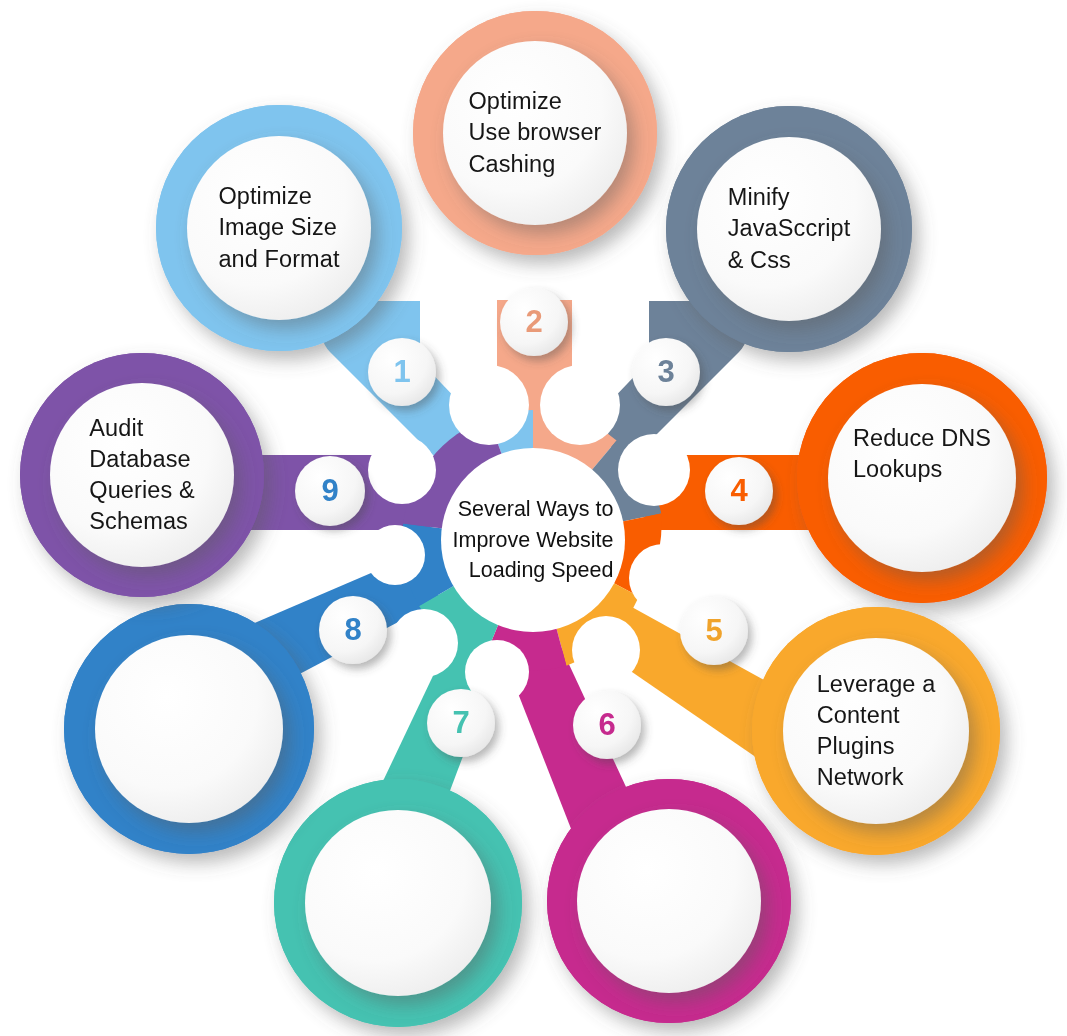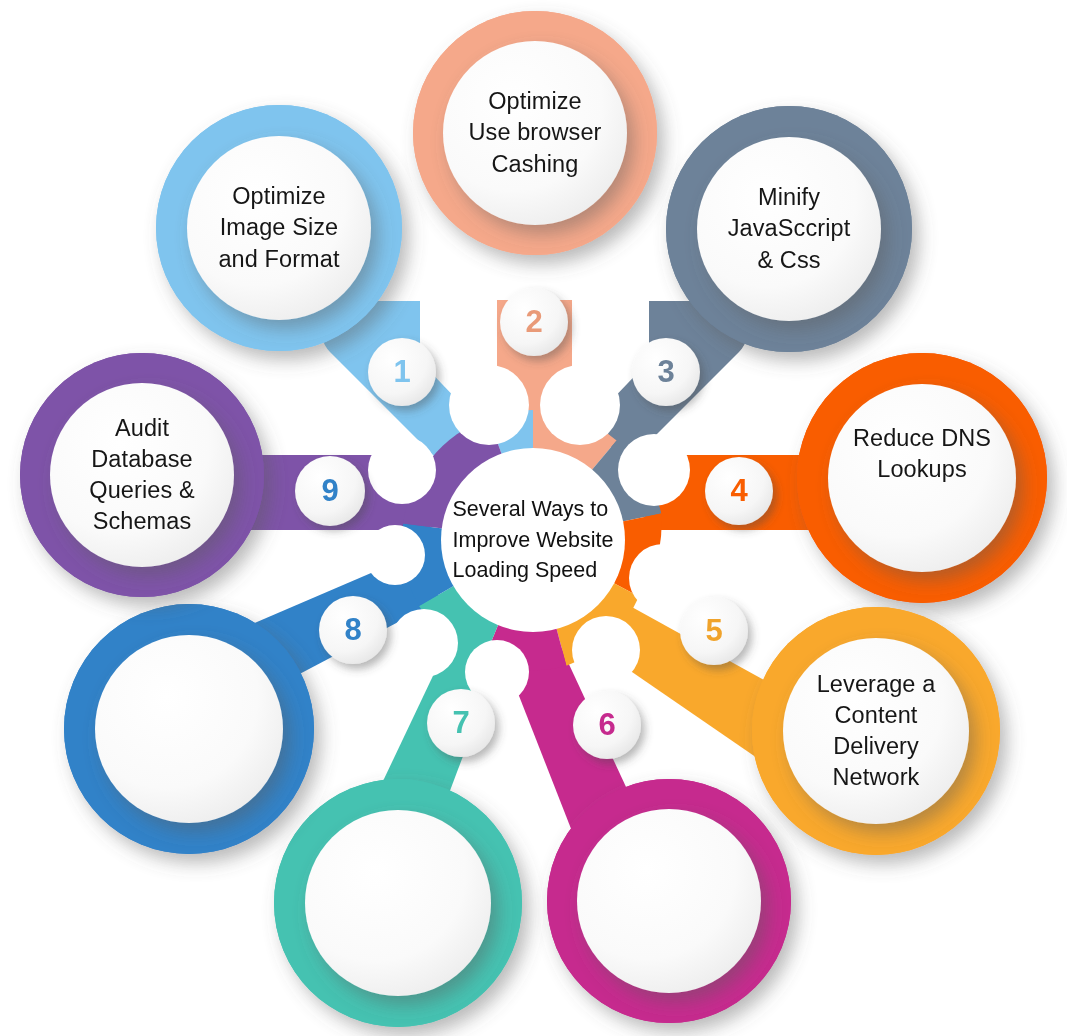--- a/index.html
+++ b/index.html
@@ -4,32 +4,31 @@
 <style>
   html,body{margin:0;padding:0;background:#ffffff;}
   body{width:1067px;height:1036px;overflow:hidden;
        font-family:"Liberation Sans","DejaVu Sans",sans-serif;}
   #stage{position:relative;width:1067px;height:1036px;background:#fff;}
   svg#art{position:absolute;left:0;top:0;width:1067px;height:1036px;}
 
   .node-label{
     position:absolute;
     display:flex;align-items:center;justify-content:center;
-    text-align:center;
     color:#161616;
     font-size:23.5px;
     line-height:1.33;
     letter-spacing:.1px;
     pointer-events:none;
     white-space:pre-line;
   }
   .hub-label{
     position:absolute;
     display:flex;align-items:center;justify-content:center;
-    text-align:left;
+    text-align:right;
     color:#111;
     font-size:21.5px;
     line-height:1.42;
     font-weight:400;
     white-space:pre-line;
   }
   .badge-num{
     position:absolute;
     display:flex;align-items:center;justify-content:center;
     font-size:31px;
@@ -193,21 +192,21 @@
   <div class="node-label" style="left:443px;top:73px;width:184px;height:120px;">Optimize
 Use browser
 Cashing</div>
   <div class="node-label" style="left:697px;top:169px;width:184px;height:120px;">Minify
 JavaSccript
 &amp; Css</div>
   <div class="node-label" style="left:828px;top:404px;width:188px;height:100px;">Reduce DNS
 Lookups</div>
   <div class="node-label" style="left:784px;top:650px;width:184px;height:162px;">Leverage a
 Content
-Delivery
+Plugins
 Network</div>
   <div class="node-label" style="left:50px;top:394px;width:184px;height:162px;">Audit
 Database
 Queries &amp;
 Schemas</div>
 
   <div class="badge-num" style="left:372px;top:342px;width:60px;height:60px;color:#7FC4EE;">1</div>
   <div class="badge-num" style="left:504px;top:292px;width:60px;height:60px;color:#E99A78;">2</div>
   <div class="badge-num" style="left:636px;top:342px;width:60px;height:60px;color:#6D8299;">3</div>
   <div class="badge-num" style="left:709px;top:461px;width:60px;height:60px;color:#F95D00;">4</div>

